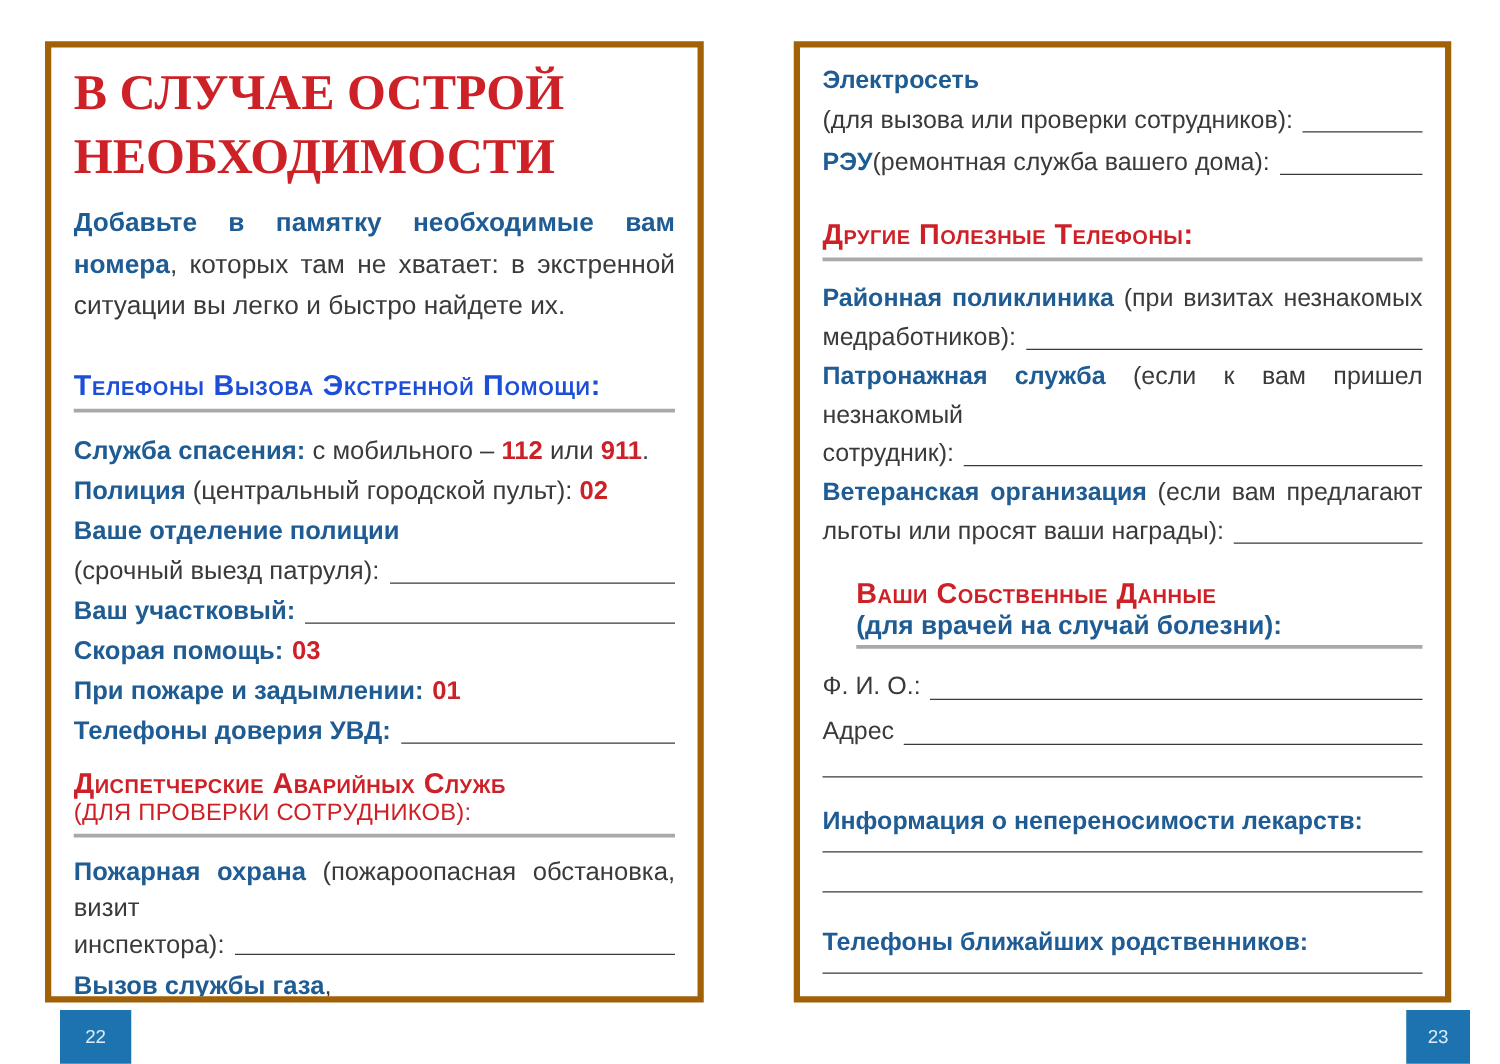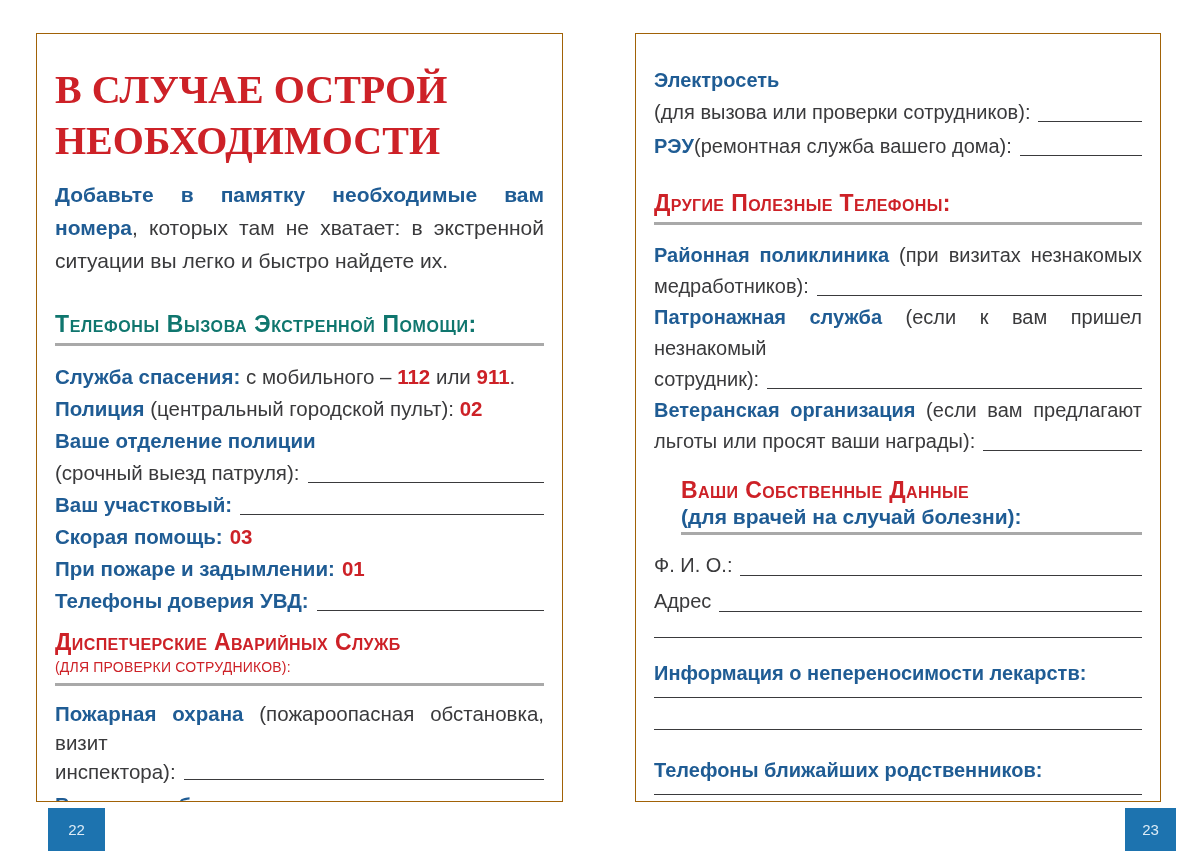--- a/index.html
+++ b/index.html
@@ -3,48 +3,48 @@
 <meta charset="utf-8">
 <style>
   html,body { margin:0; padding:0; }
   body {
     width:1200px; height:851px; background:#ffffff; position:relative;
     font-family:"Liberation Sans","DejaVu Sans",sans-serif;
     -webkit-font-smoothing:antialiased; overflow:hidden;
   }
   .page {
     position:absolute; top:33px; height:769px; box-sizing:border-box;
-    background:#ffffff; border:1px solid #a16207;
-    padding:30px 18px 0 18px; overflow:hidden;
+    background:#ffffff; border:5px solid #a16207;
+    padding:10px 18px 0 18px; overflow:hidden;
   }
   #page-left  { left:36px;  width:527px; }
   #page-right { left:635px; width:526px; }
 
   .title {
     margin:0; font-family:"Liberation Serif","DejaVu Serif",serif;
     font-weight:bold; font-size:40px; line-height:51px; color:#cd2127;
   }
   .intro {
     margin:12px 0 0 0; font-size:21px; line-height:33px;
     color:#3a3a3c; text-align:justify;
   }
   .blue   { color:#1f5c94; font-weight:bold; }
   .dark   { color:#3a3a3c; }
   .rednum { color:#cd2127; font-weight:bold; }
   .num-gap { margin-left:7px;margin-top:28px; }
 
   .hdr-gray {
-    font-size:23px; font-weight:bold; color:#0f766e;
+    font-size:23px; font-weight:bold; color:#1d4ed8;
     font-variant:small-caps; letter-spacing:0.6px; line-height:27px;
   }
   .hdr-red {
     font-size:23px; font-weight:bold; color:#cd2127;
     font-variant:small-caps; letter-spacing:0.4px; line-height:27px;
   }
-  .hdr-red-sub  { font-size:14px; color:#cd2127; line-height:22px; letter-spacing:0.2px; }
+  .hdr-red-sub  { font-size:19px; color:#cd2127; line-height:22px; letter-spacing:0.2px; }
   .hdr-blue-sub { font-size:21px; font-weight:bold; color:#1f5c94; line-height:26px; }
   .rule { height:3px; background:#a9a9a9; margin-top:5px; }
 
   .entry  { font-size:20.5px; line-height:32px; color:#3a3a3c; }
   .lh31   { line-height:31px; }
   .lh33   { line-height:33px; }
   .entry2 { font-size:20.5px; line-height:29px; color:#3a3a3c; }
   .entryR { font-size:20px;   color:#3a3a3c; }
 
   .row  { display:flex; }

